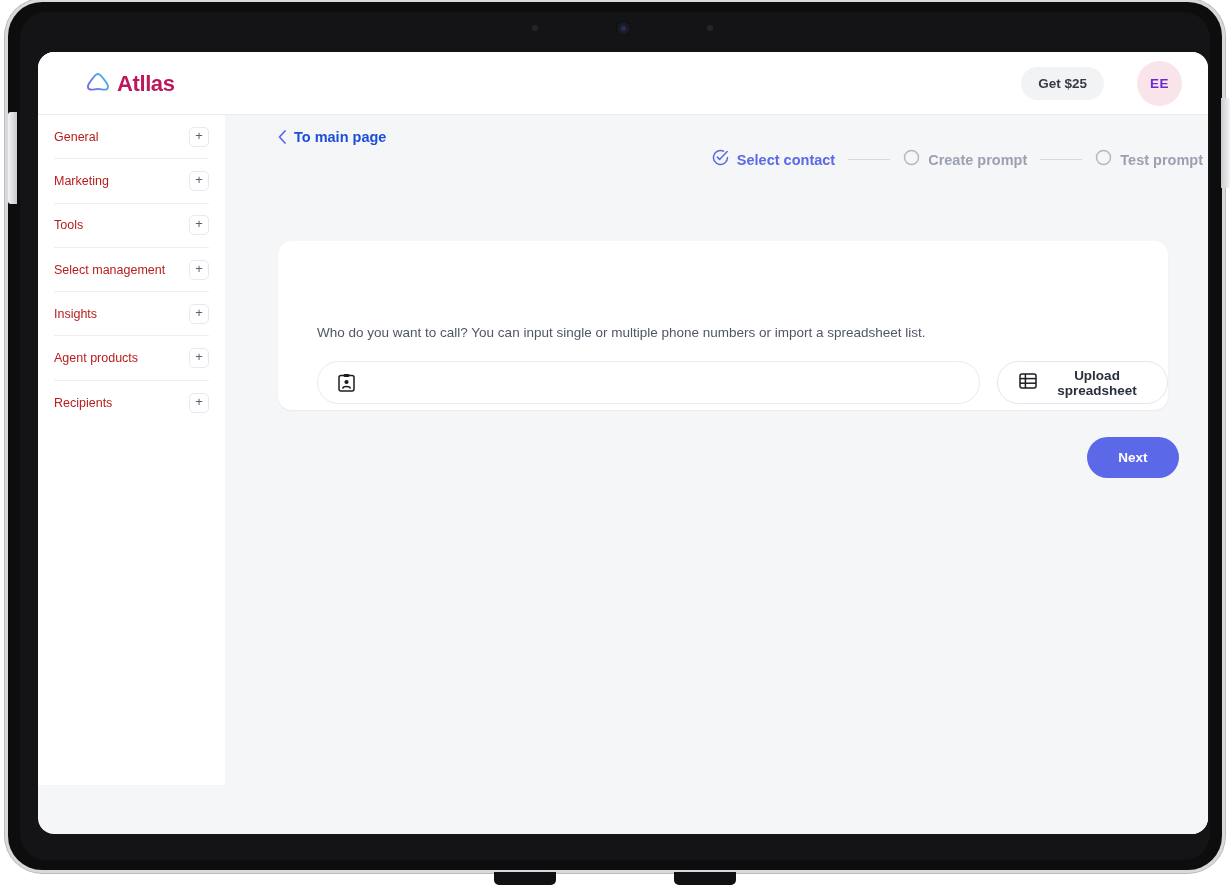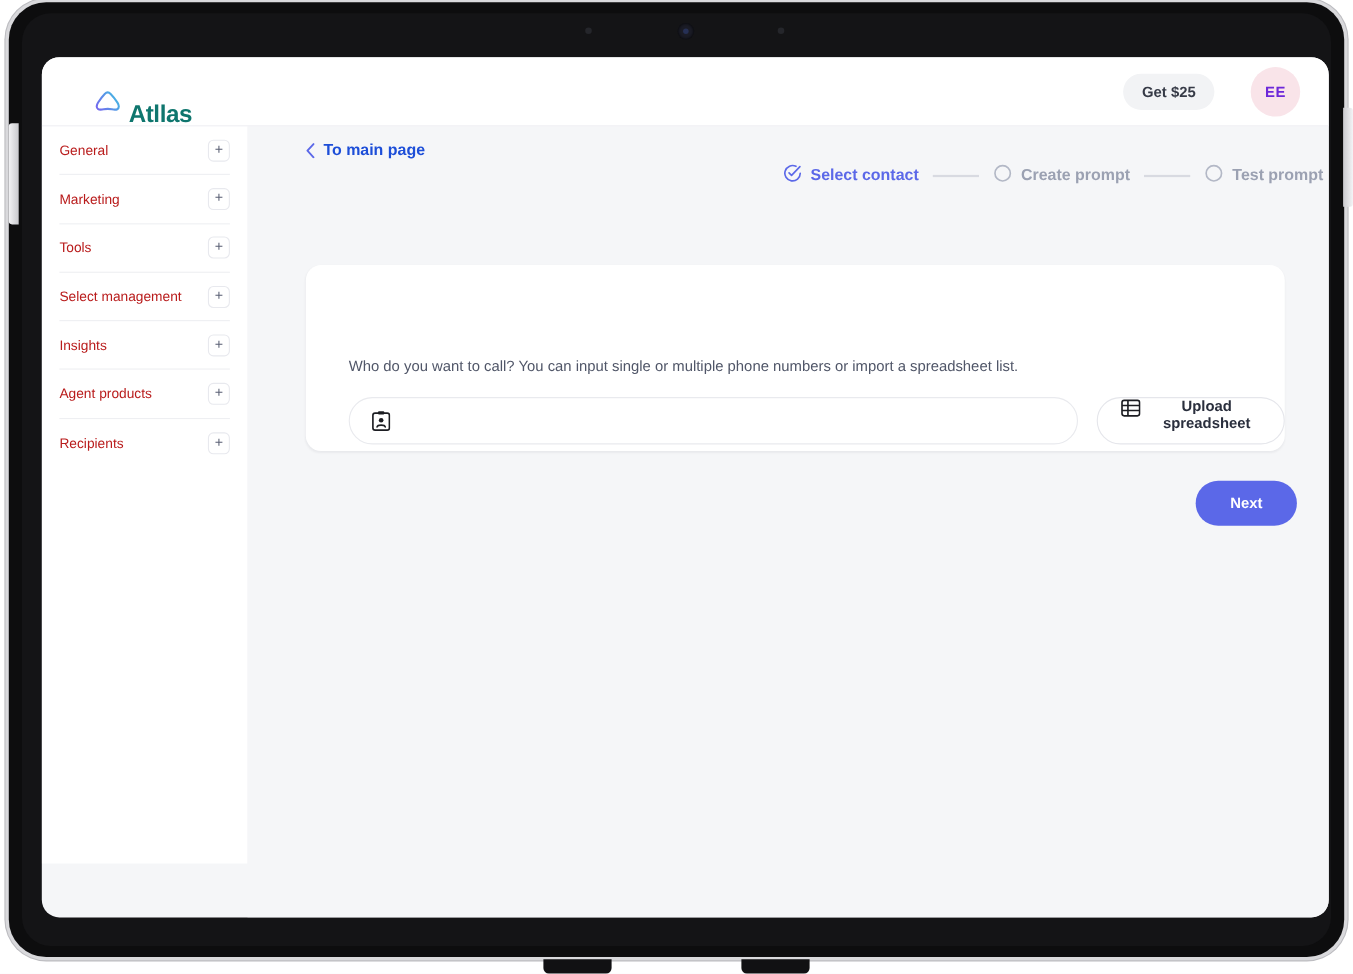--- a/index.html
+++ b/index.html
@@ -116,23 +116,22 @@
     position: absolute;
     left: 48px;
     top: 19px;
     display: flex;
     align-items: center;
     gap: 7px;
   }
   #brand-name {
     font-size: 22px;
     font-weight: 700;
-    color: #0f766e;
+    color: #be185d;
     letter-spacing: -0.4px;
-    margin-top: 20px;
   }
   #get-credit-button {
     position: absolute;
     right: 104px;
     top: 15px;
     height: 33px;
     padding: 0 17px;
     border: none;
     border-radius: 17px;
     background: #f2f3f5;
@@ -305,20 +304,21 @@
   #upload-spreadsheet-button {
     position: absolute;
     left: 719px;
     top: 120px;
     height: 43px;
     padding: 0 21px;
     border: 1px solid #e5e6eb;
     border-radius: 22px;
     background: #ffffff;
     display: flex;
+    align-items: center;
     gap: 11px;
     cursor: pointer;
     font-family: "Liberation Sans", sans-serif;
   }
   #upload-spreadsheet-label {
     font-size: 13.5px;
     font-weight: 700;
     color: #2a2f3d;
   }
 

